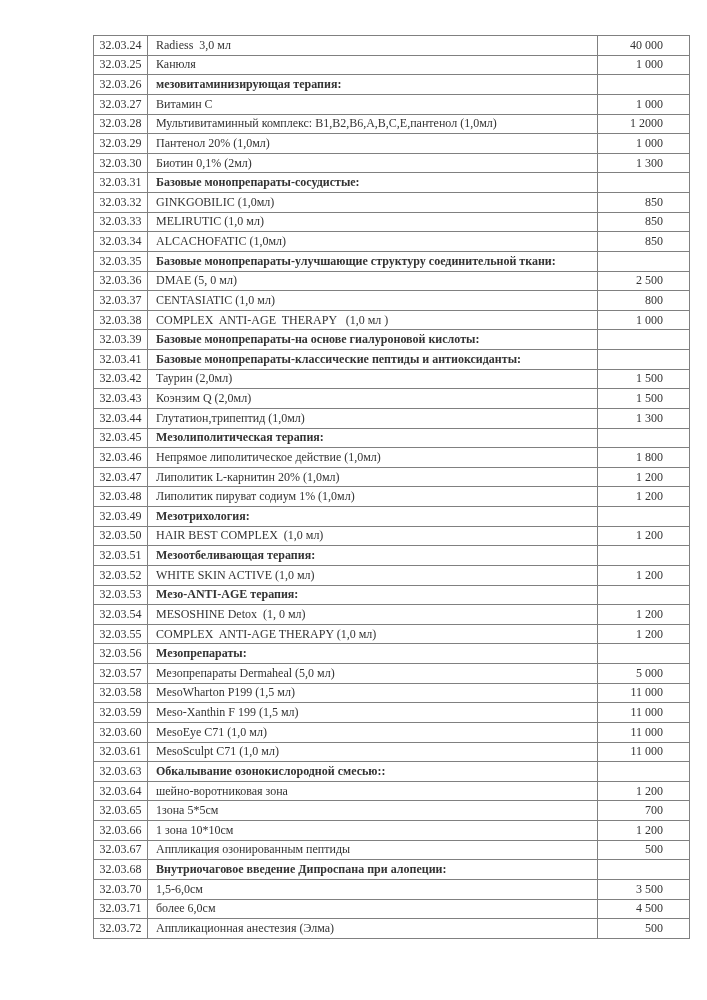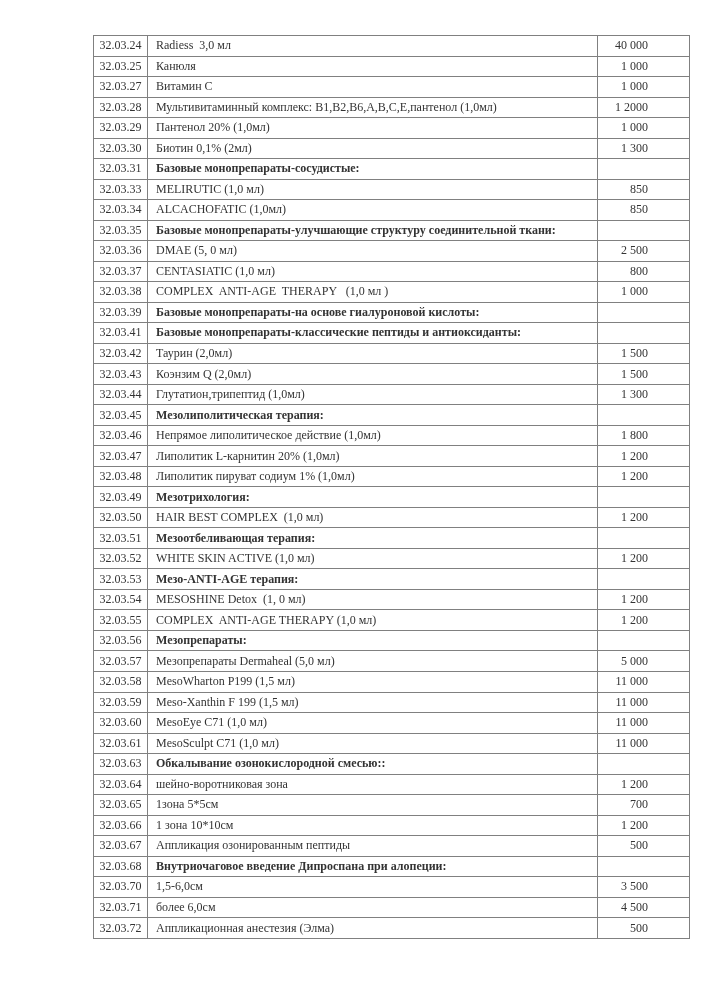--- a/index.html
+++ b/index.html
@@ -46,41 +46,46 @@
     text-align: left;
     padding-left: 8px;
     padding-right: 14px;
   }
   td.name.bold {
     font-weight: bold;
   }
   td.price {
     width: 92px;
     text-align: right;
-    padding-right: 41px;
+    padding-right: 26px;
   }
 </style>
 </head>
 <body>
 
 <div class="page">
   <table class="price-table">
     <tbody id="table-body">
   <tr>
     <td class="code">32.03.24</td>
     <td class="name">Radiess  3,0 мл</td>
     <td class="price">40 000</td>
   </tr>
 
   <tr>
     <td class="code">32.03.25</td>
     <td class="name">Канюля</td>
     <td class="price">1 000</td>
   </tr>
 
+  <tr>
+    <td class="code">32.03.26</td>
+    <td class="name bold">мезовитаминизирующая терапия:</td>
+    <td class="price"></td>
+  </tr>
 
   <tr>
     <td class="code">32.03.27</td>
     <td class="name">Витамин С</td>
     <td class="price">1 000</td>
   </tr>
 
   <tr>
     <td class="code">32.03.28</td>
     <td class="name">Мультивитаминный комплекс: В1,В2,В6,А,В,С,Е,пантенол (1,0мл)</td>
@@ -98,20 +103,25 @@
     <td class="name">Биотин 0,1% (2мл)</td>
     <td class="price">1 300</td>
   </tr>
 
   <tr>
     <td class="code">32.03.31</td>
     <td class="name bold">Базовые монопрепараты-сосудистые:</td>
     <td class="price"></td>
   </tr>
 
+  <tr>
+    <td class="code">32.03.32</td>
+    <td class="name">GINKGOBILIC (1,0мл)</td>
+    <td class="price">850</td>
+  </tr>
 
   <tr>
     <td class="code">32.03.33</td>
     <td class="name">MELIRUTIC (1,0 мл)</td>
     <td class="price">850</td>
   </tr>
 
   <tr>
     <td class="code">32.03.34</td>
     <td class="name">ALCACHOFATIC (1,0мл)</td>

